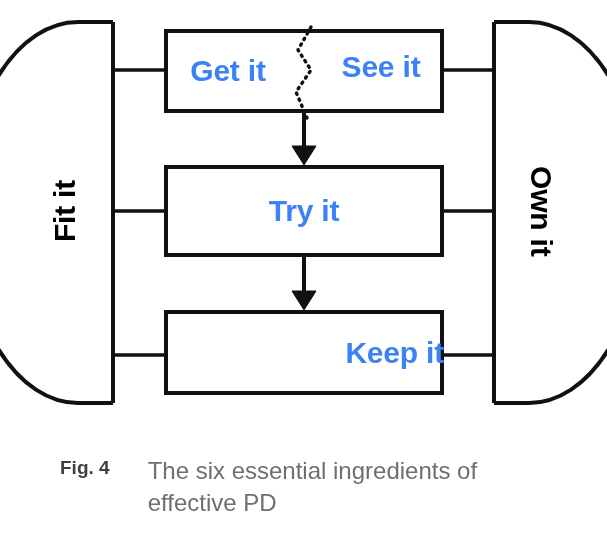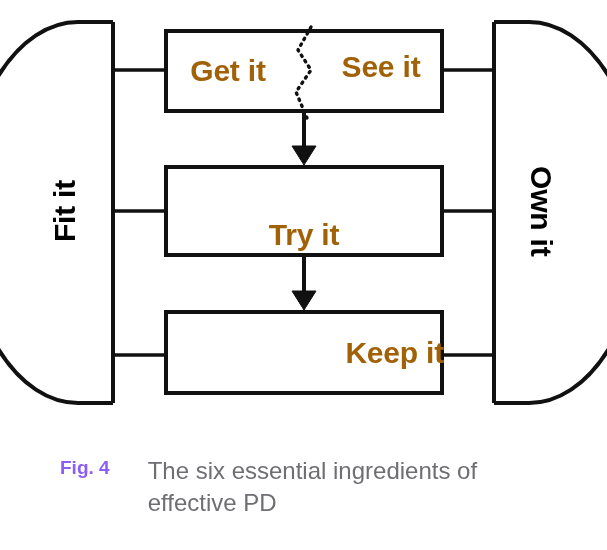--- a/index.html
+++ b/index.html
@@ -31,21 +31,21 @@
     width: 607px;
     height: 430px;
     display: block;
   }
 
   
   .box-label {
     position: absolute;
     font-family: "Liberation Sans", sans-serif;
     font-weight: bold;
-    color: #a16207;
+    color: #3b82f6;
     font-size: 30px;
     line-height: 1;
     letter-spacing: -0.2px;
     white-space: nowrap;
   }
 
   .side-label {
     position: absolute;
     font-family: "Liberation Sans", sans-serif;
     font-weight: bold;
@@ -85,21 +85,20 @@
     top: 52px;
     width: 126px;
     text-align: center;
   }
 
   #label-try-it {
     left: 164px;
     top: 196px;
     width: 280px;
     text-align: center;
-    margin-top: 24px;
   }
 
   #label-keep-it {
     left: 164px;
     top: 338px;
     width: 280px;
     text-align: right;
   }
 
   
@@ -109,21 +108,21 @@
     top: 455px;
     width: 510px;
     display: flex;
     align-items: flex-start;
   }
 
   #caption-figno {
     font-family: "Liberation Sans", sans-serif;
     font-weight: bold;
     font-size: 19px;
-    color: #8b5cf6;
+    color: #404040;
     line-height: 1.35;
     white-space: nowrap;
     flex: 0 0 auto;
     padding-right: 4px;
   }
 
   #caption-text {
     font-family: "Liberation Sans", sans-serif;
     font-weight: normal;
     font-size: 24px;

